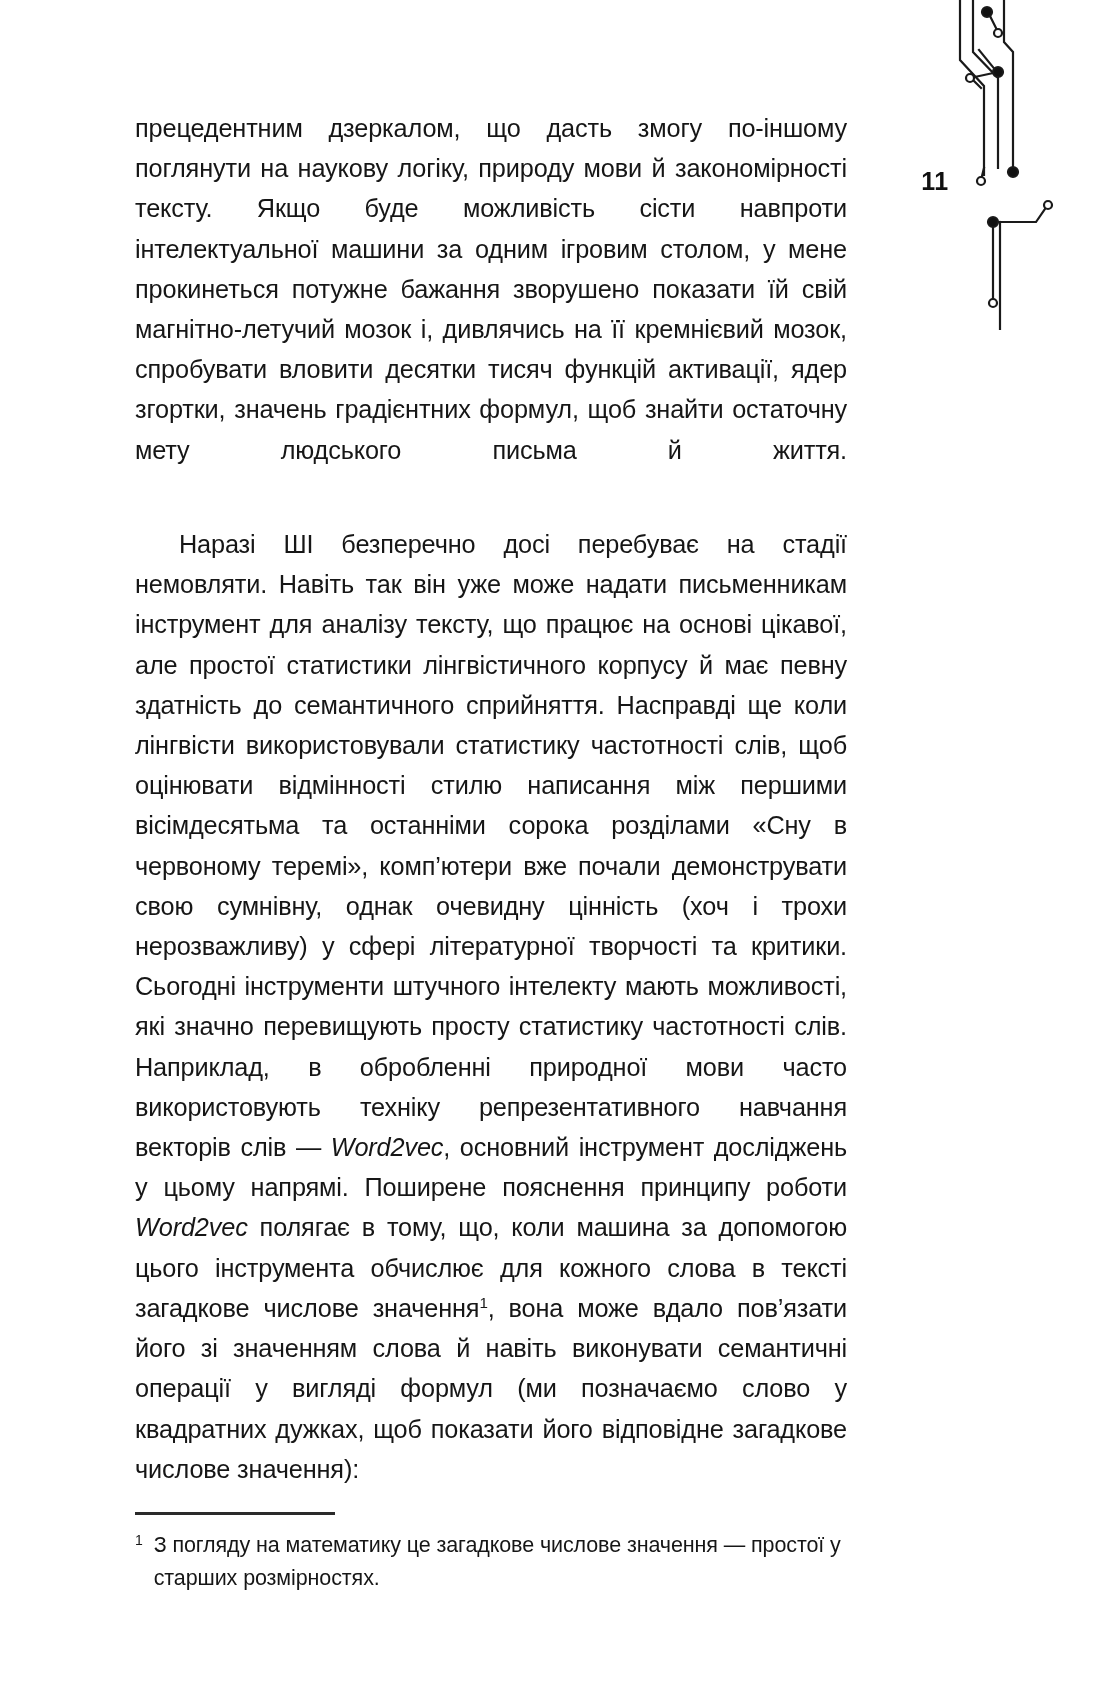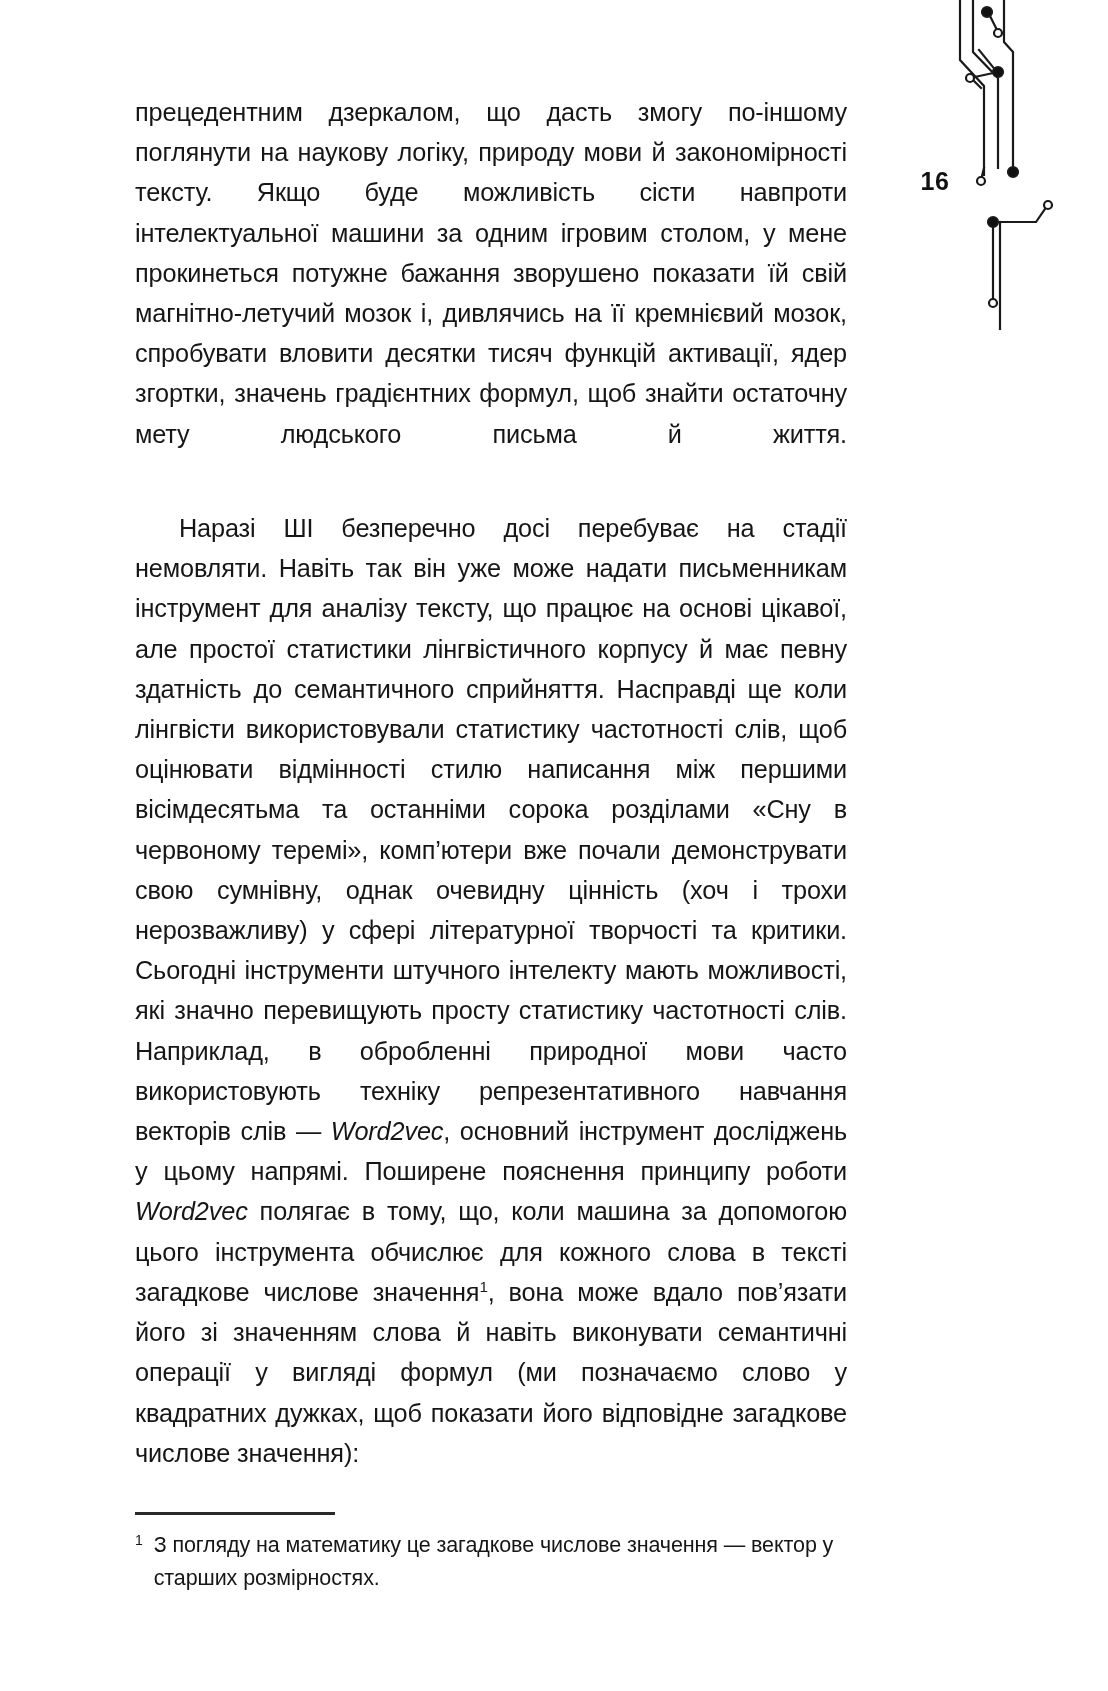--- a/index.html
+++ b/index.html
@@ -41,21 +41,21 @@
     font-weight: 600;
     letter-spacing: 0.5px;
     color: #111111;
     font-family: "Liberation Sans", "DejaVu Sans", sans-serif;
   }
 
   
   .textblock {
     position: absolute;
     left: 135px;
-    top: 92px;
+    top: 108px;
     width: 712px;
   }
 
   .para {
     margin: 0;
     font-size: 25.3px;
     line-height: 40.2px;
     text-align: justify;
     text-justify: inter-word;
     color: #161616;
@@ -170,33 +170,33 @@
       <circle cx="113" cy="222" r="5" fill="#111111"></circle>
 
       <circle cx="118" cy="33" r="4" fill="#ffffff"></circle>
       <circle cx="90" cy="78" r="4" fill="#ffffff"></circle>
       <circle cx="101" cy="181" r="4" fill="#ffffff"></circle>
       <circle cx="168" cy="205" r="4" fill="#ffffff"></circle>
       <circle cx="113" cy="303" r="4" fill="#ffffff"></circle>
     </g>
   </svg>
 
-  <div class="folio">16</div>
+  <div class="folio">11</div>
 
   <div class="textblock">
 
     <p class="para">прецедентним дзеркалом, що дасть змогу по-іншому поглянути на наукову логіку, природу мови й закономірності тексту. Якщо буде можливість сісти навпроти інтелектуальної машини за одним ігровим столом, у мене прокинеться потужне бажання зворушено показати їй свій магнітно-летучий мозок і, дивлячись на її кремнієвий мозок, спробувати вловити десятки тисяч функцій активації, ядер згортки, значень градієнтних формул, щоб знайти остаточну мету людського письма й життя.</p>
 
     <p class="para indent nofill">
       <span>Наразі ШІ безперечно досі перебуває на стадії немовляти. Навіть так він уже може надати письменникам інструмент для аналізу тексту, що працює на основі цікавої, але простої статистики лінгвістичного корпусу й має певну здатність до семантичного сприйняття. Насправді ще коли лінгвісти використовували статистику частотності слів, щоб оцінювати відмінності стилю написання між першими вісімдесятьма та останніми сорока розділами «Сну в червоному теремі», комп’ютери вже почали демонструвати свою сумнівну, однак очевидну цінність (хоч і трохи нерозважливу) у сфері літературної творчості та критики. Сьогодні інструменти штучного інтелекту мають можливості, які значно перевищують просту статистику частотності слів. Наприклад, в обробленні природної мови часто використовують техніку репрезентативного навчання векторів слів — </span><em class="work">Word2vec</em><span>, основний інструмент досліджень у цьому напрямі. Поширене пояснення принципу роботи </span><em class="work">Word2vec</em><span> полягає в тому, що, коли машина за допомогою цього інструмента обчислює для кожного слова в тексті загадкове числове значення</span><sup class="fnref">1</sup><span>, вона може вдало пов’язати його зі значенням слова й навіть виконувати семантичні операції у вигляді формул (ми позначаємо слово у квадратних дужках, щоб показати його відповідне загадкове числове значення):</span>
     </p>
 
   </div>
 
   <div class="footnote-area">
     <hr class="footnote-rule">
     <div class="footnote">
       <span class="footnote-marker">1</span>
-      <span class="footnote-text">З погляду на математику це загадкове числове значення — вектор у старших розмірностях.</span>
+      <span class="footnote-text">З погляду на математику це загадкове числове значення — простої у старших розмірностях.</span>
     </div>
   </div>
 
 </div>
 
 </body></html>

